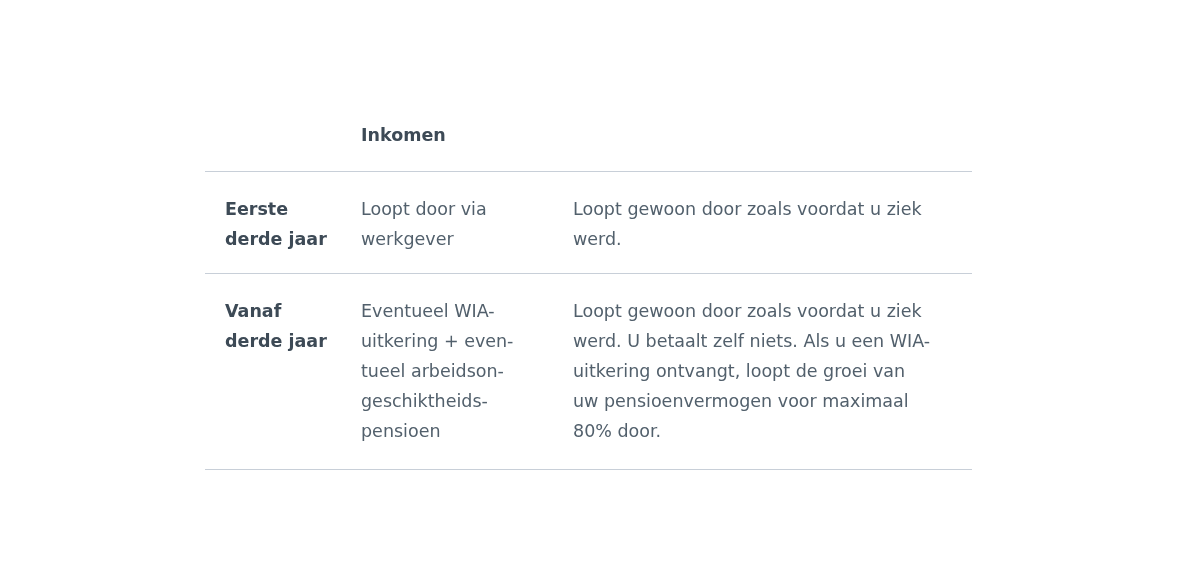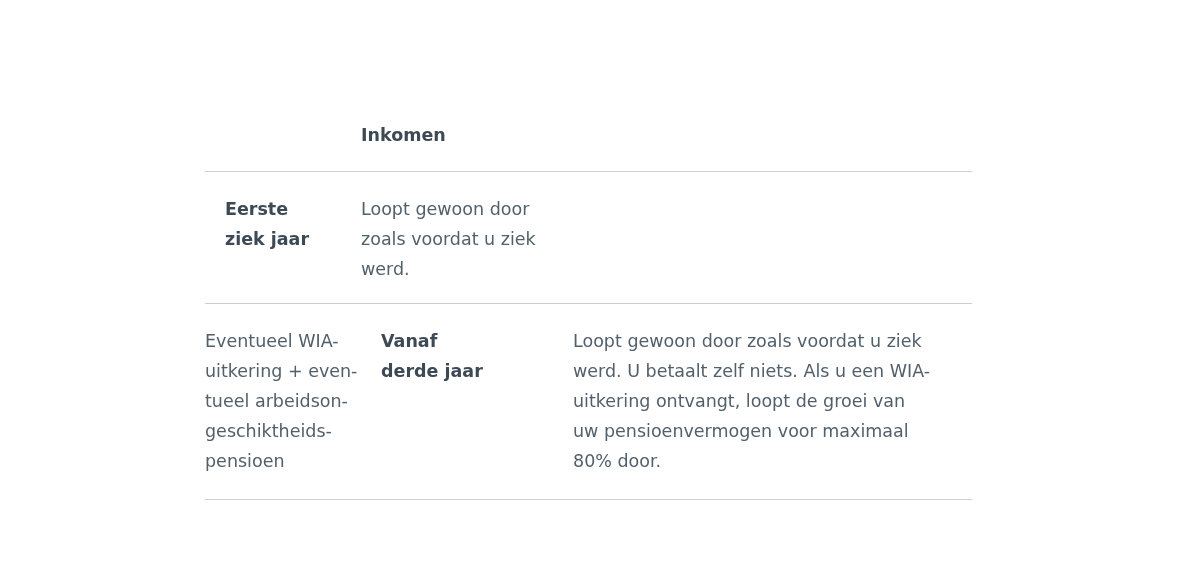--- a/index.html
+++ b/index.html
@@ -44,33 +44,35 @@
 <div class="page">
   <div class="pension-table">
 
     <div class="trow head">
       <div class="cell c1"></div>
       <div class="cell c2 col-header">Inkomen</div>
     </div>
 
     <div class="trow row1">
       <div class="cell c1 bold-label">Eerste
-ziek jaar</div>
+derde jaar</div>
+      <div class="cell c2">Loopt door via
+werkgever</div>
       <div class="cell c3">Loopt gewoon door zoals voordat u ziek
 werd.</div>
     </div>
 
     <div class="trow row2">
+      <div class="cell c1 bold-label">Vanaf
+derde jaar</div>
       <div class="cell c2">Eventueel WIA-
 uitkering + even-
 tueel arbeidson-
 geschiktheids-
 pensioen</div>
-      <div class="cell c1 bold-label">Vanaf
-derde jaar</div>
       <div class="cell c3">Loopt gewoon door zoals voordat u ziek
 werd. U betaalt zelf niets. Als u een WIA-
 uitkering ontvangt, loopt de groei van
 uw pensioenvermogen voor maximaal
 80% door.</div>
     </div>
 
   </div>
 </div>
 

